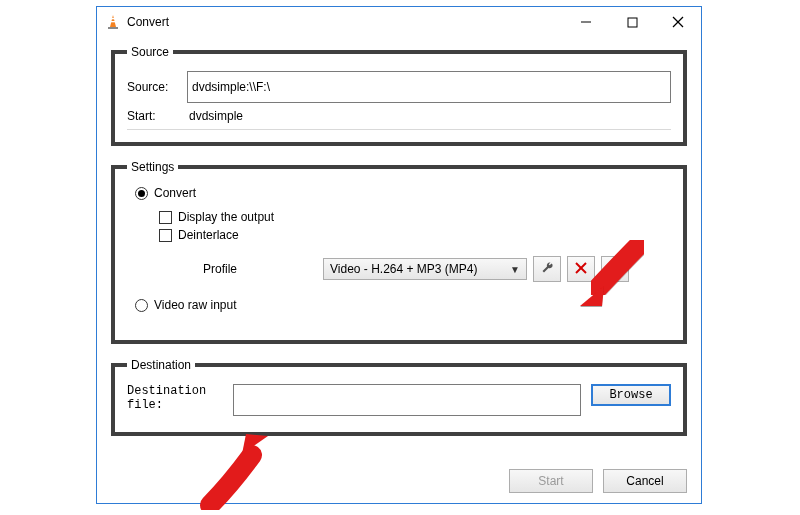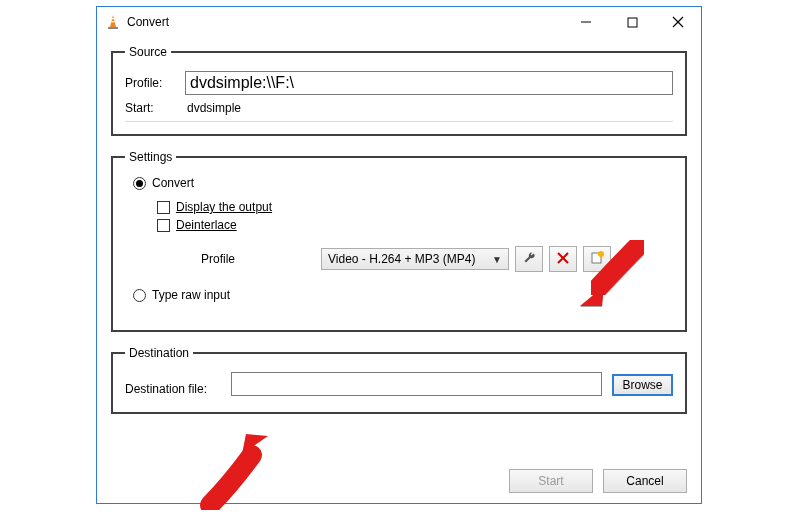--- a/index.html
+++ b/index.html
@@ -45,75 +45,75 @@
   }
   fieldset {
     border: 1px solid #d9d9d9;
     border-bottom: none;
     border-right: none;
     border-left: none;
     margin: 0 0 14px 0;
     padding: 0;
   }
   fieldset.box {
-    border: 2px solid #404040;
+    border: 4px solid #404040;
     padding: 6px 12px 12px 12px;
   }
   legend {
     font-size: 12px;
     padding: 0 4px;
     color: #000;
   }
   .row { display: flex; align-items: center; margin: 6px 0; }
   .label { width: 60px; }
   .tinput {
     flex: 1;
-    height: 24px;
+    height: 32px;
     border: 1px solid #7a7a7a;
     background: #fff;
     padding: 0 4px;
     font-family: inherit;
-    font-size: 16px;
+    font-size: 12px;
     box-sizing: border-box;
   }
   .typeval { padding-left: 2px; }
   .hr { border-top: 1px solid #d9d9d9; margin-top: 2px; }
   .settings-inner { padding: 2px 6px 6px 6px; }
   .radio, .check {
     width: 13px; height: 13px; border: 1px solid #333; background:#fff;
     display:inline-flex; align-items:center; justify-content:center;
     margin-right: 6px; box-sizing: border-box;
   }
   .radio { border-radius: 50%; }
   .radio .dot { width:7px; height:7px; border-radius:50%; background:#000; }
   .opt { display:flex; align-items:center; margin: 4px 0 10px 2px; }
   .subopts { margin-left: 26px; }
-  .subopt { display:flex; align-items:center; margin: 4px 0; text-decoration: underline; }
+  .subopt { display:flex; align-items:center; margin: 4px 0; }
   .profile-row { display:flex; align-items:center; margin: 14px 0 6px 26px; }
   .profile-label { width: 120px; margin-left: 44px; }
   .combo {
-    width: 188px; height: 22px;
+    width: 204px; height: 22px;
     border: 1px solid #adadad;
     background: linear-gradient(#f7f7f7,#e6e6e6);
     display:flex; align-items:center; justify-content:space-between;
     padding: 0 6px; box-sizing: border-box;
     font-size: 12px;
   }
   .combo .arrow { font-size: 10px; color:#333; }
   .iconbtn {
     width: 26px; height: 24px;
     border: 1px solid #adadad;
     background: linear-gradient(#fafafa,#e8e8e8);
     display:flex; align-items:center; justify-content:center;
     margin-left: 6px;
   }
-  .dest-row { display:flex; align-items:flex-end; margin: 6px 0 4px 0; }
+  .dest-row { display:flex; align-items:flex-start; margin: 6px 0 4px 0; font-family: Liberation Mono, monospace; }
   .dest-label { width: 106px; }
   .browse {
-    width: 61px; height: 22px;
+    width: 80px; height: 22px;
     border: 2px solid #2e7cd6;
     background: linear-gradient(#f7f7f7,#e6e6e6);
     margin-left: 10px;
     display:flex; align-items:center; justify-content:center;
     box-sizing: border-box;
   }
   .footer {
     position:absolute; bottom:10px; right:14px;
     display:flex; gap:10px;
   }
@@ -160,21 +160,21 @@
           </svg>
       </div>
     </div>
   </div>
 
   <div class="client">
 
     <fieldset class="box">
       <legend>Source</legend>
       <div class="row">
-        <span class="label">Profile:</span>
+        <span class="label">Source:</span>
         <input class="tinput" type="text" value="dvdsimple:\\F:\" style="">
       </div>
       <div class="row">
         <span class="label">Start:</span>
         <span class="typeval">dvdsimple</span>
       </div>
       <div class="hr"></div>
     </fieldset>
 
     <fieldset class="box" style="">
@@ -225,21 +225,21 @@
               <svg width="13" height="13" viewBox="0 0 13 13">
                   <rect x="1" y="2" width="9" height="10" fill="#fff" stroke="#777" stroke-width="1"></rect>
                   <circle cx="10" cy="3" r="3" fill="#f7b500"></circle>
                 </svg>
             </span>
           </div>
         </div>
 
         <div class="opt" style="margin-top:16px;">
           <span class="radio"></span>
-          <span>Type raw input</span>
+          <span>Video raw input</span>
         </div>
 
       </div>
     </fieldset>
 
     <fieldset class="box">
       <legend>Destination</legend>
       <div class="dest-row">
         <span class="dest-label">Destination file:</span>
         <input class="tinput" type="text" value="" style="">

